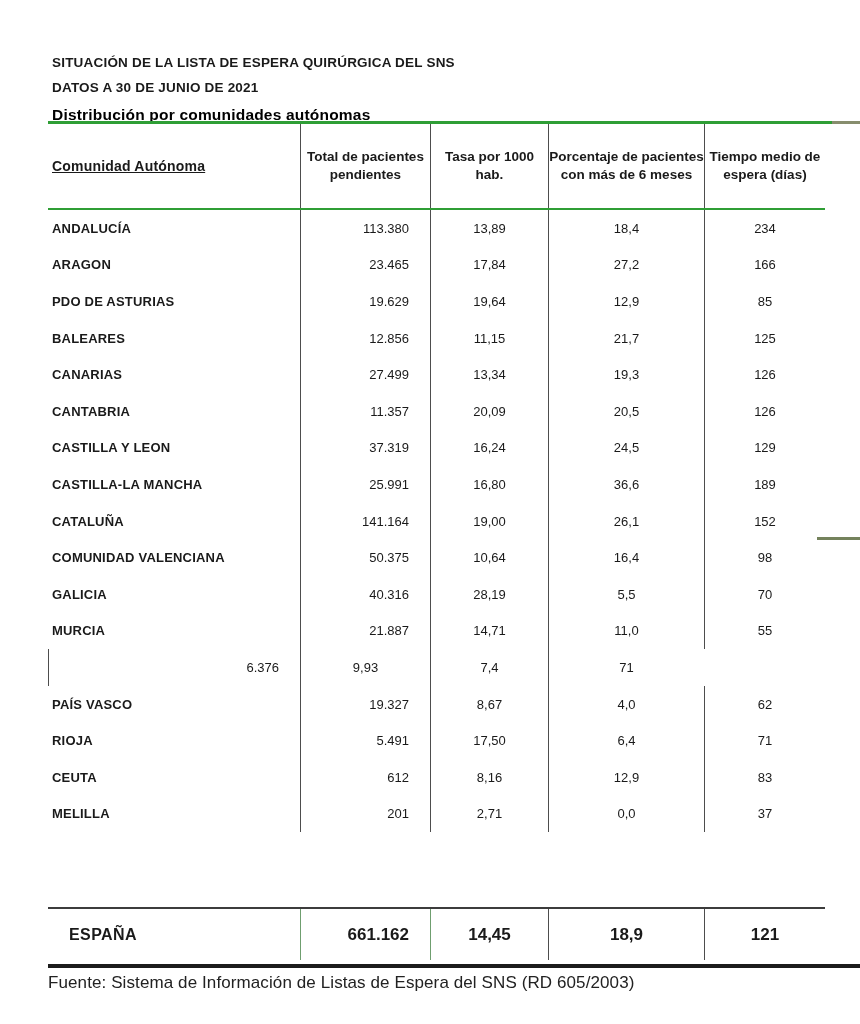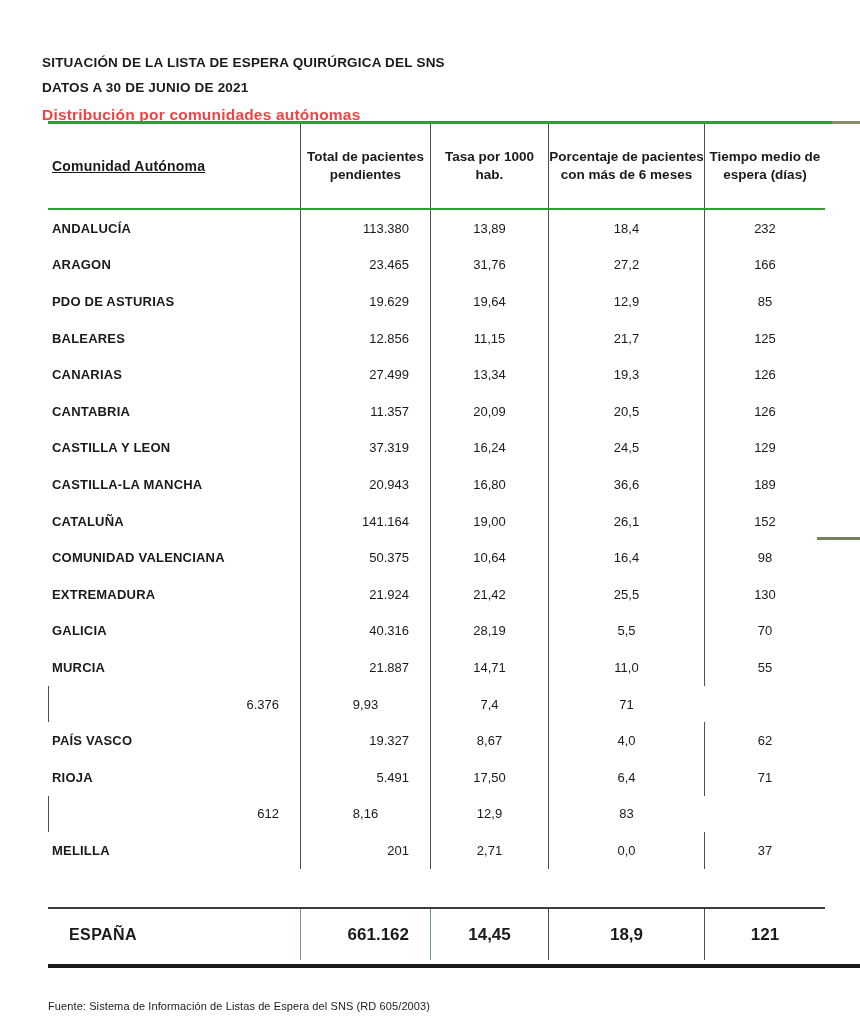--- a/index.html
+++ b/index.html
@@ -7,24 +7,24 @@
   body {
     background: #ffffff;
     font-family: "Liberation Sans", sans-serif;
     color: #1a1a1a;
     position: relative;
     overflow: hidden;
   }
   .page { position: absolute; inset: 0; }
 
   
-  .titles { position: absolute; left: 42px; top: 56px; }
+  .titles { position: absolute; left: 52px; top: 56px; }
   .title-line { font-size: 13.5px; font-weight: bold; letter-spacing: .2px; line-height: 1.0; }
   .title-line + .title-line { margin-top: 11px; }
-  .subtitle { margin-top: 12px; font-size: 15.5px; font-weight: bold; color: #ef4444; letter-spacing: .2px; }
+  .subtitle { margin-top: 12px; font-size: 15.5px; font-weight: bold; color: #000000; letter-spacing: .2px; }
 
   
   .rule { position: absolute; }
   .rule-top-green    { left: 48px; top: 121px; width: 784px; height: 3px; background: #2f9e35; }
   .rule-top-olive    { left: 832px; top: 121px; width: 28px; height: 3px; background: #878d6d; }
   .rule-right-dash   { left: 817px; top: 537px; width: 43px; height: 3px; background: #74825c; }
   .rule-above-total  { left: 48px; top: 907px; width: 777px; height: 2px; background: #3c3c3c; }
   .rule-bottom-thick { left: 48px; top: 964px; width: 812px; height: 4px; background: #1c1c1c; }
 
   
@@ -41,21 +41,21 @@
   .thead .cell.c2 { justify-content: center; padding-right: 0; }
 
   .tbody .row { height: 36.6px; }
 
   .total-row { height: 51px; }
   .total-row .cell { font-weight: bold; font-size: 17px; }
   .total-row .cell.c1 { font-size: 16px; padding-left: 21px; letter-spacing: .4px; }
   .total-row .cell.c2, .total-row .cell.c3 { border-left-color: #6f9e6f; }
 
   
-  .footer-note { position: absolute; left: 48px; top: 1000px; font-size: 11px; color: #222; letter-spacing: .1px; }
+  .footer-note { position: absolute; left: 48px; top: 973px; font-size: 17px; color: #222; letter-spacing: .1px; }
 </style>
 </head>
 <body>
 
 <div class="page">
 
   <div class="titles">
     <div class="title-line">SITUACIÓN DE LA LISTA DE ESPERA QUIRÚRGICA DEL SNS</div>
     <div class="title-line">DATOS A 30 DE JUNIO DE 2021</div>
     <div class="subtitle">Distribución por comunidades autónomas</div>
@@ -75,27 +75,27 @@
       <div class="cell c5">Tiempo medio de espera (días)</div>
     </div>
 
     <div class="tbody">
 
         <div class="grid-row row">
           <div class="cell c1">ANDALUCÍA</div>
           <div class="cell c2">113.380</div>
           <div class="cell c3">13,89</div>
           <div class="cell c4">18,4</div>
-          <div class="cell c5">232</div>
+          <div class="cell c5">234</div>
         </div>
 
         <div class="grid-row row">
           <div class="cell c1">ARAGON</div>
           <div class="cell c2">23.465</div>
-          <div class="cell c3">31,76</div>
+          <div class="cell c3">17,84</div>
           <div class="cell c4">27,2</div>
           <div class="cell c5">166</div>
         </div>
 
         <div class="grid-row row">
           <div class="cell c1">PDO DE ASTURIAS</div>
           <div class="cell c2">19.629</div>
           <div class="cell c3">19,64</div>
           <div class="cell c4">12,9</div>
           <div class="cell c5">85</div>
@@ -128,21 +128,21 @@
         <div class="grid-row row">
           <div class="cell c1">CASTILLA Y LEON</div>
           <div class="cell c2">37.319</div>
           <div class="cell c3">16,24</div>
           <div class="cell c4">24,5</div>
           <div class="cell c5">129</div>
         </div>
 
         <div class="grid-row row">
           <div class="cell c1">CASTILLA-LA MANCHA</div>
-          <div class="cell c2">20.943</div>
+          <div class="cell c2">25.991</div>
           <div class="cell c3">16,80</div>
           <div class="cell c4">36,6</div>
           <div class="cell c5">189</div>
         </div>
 
         <div class="grid-row row">
           <div class="cell c1">CATALUÑA</div>
           <div class="cell c2">141.164</div>
           <div class="cell c3">19,00</div>
           <div class="cell c4">26,1</div>
@@ -150,27 +150,20 @@
         </div>
 
         <div class="grid-row row">
           <div class="cell c1">COMUNIDAD VALENCIANA</div>
           <div class="cell c2">50.375</div>
           <div class="cell c3">10,64</div>
           <div class="cell c4">16,4</div>
           <div class="cell c5">98</div>
         </div>
 
-        <div class="grid-row row">
-          <div class="cell c1">EXTREMADURA</div>
-          <div class="cell c2">21.924</div>
-          <div class="cell c3">21,42</div>
-          <div class="cell c4">25,5</div>
-          <div class="cell c5">130</div>
-        </div>
 
         <div class="grid-row row">
           <div class="cell c1">GALICIA</div>
           <div class="cell c2">40.316</div>
           <div class="cell c3">28,19</div>
           <div class="cell c4">5,5</div>
           <div class="cell c5">70</div>
         </div>
 
 
@@ -199,20 +192,21 @@
 
         <div class="grid-row row">
           <div class="cell c1">RIOJA</div>
           <div class="cell c2">5.491</div>
           <div class="cell c3">17,50</div>
           <div class="cell c4">6,4</div>
           <div class="cell c5">71</div>
         </div>
 
         <div class="grid-row row">
+          <div class="cell c1">CEUTA</div>
           <div class="cell c2">612</div>
           <div class="cell c3">8,16</div>
           <div class="cell c4">12,9</div>
           <div class="cell c5">83</div>
         </div>
 
         <div class="grid-row row">
           <div class="cell c1">MELILLA</div>
           <div class="cell c2">201</div>
           <div class="cell c3">2,71</div>

